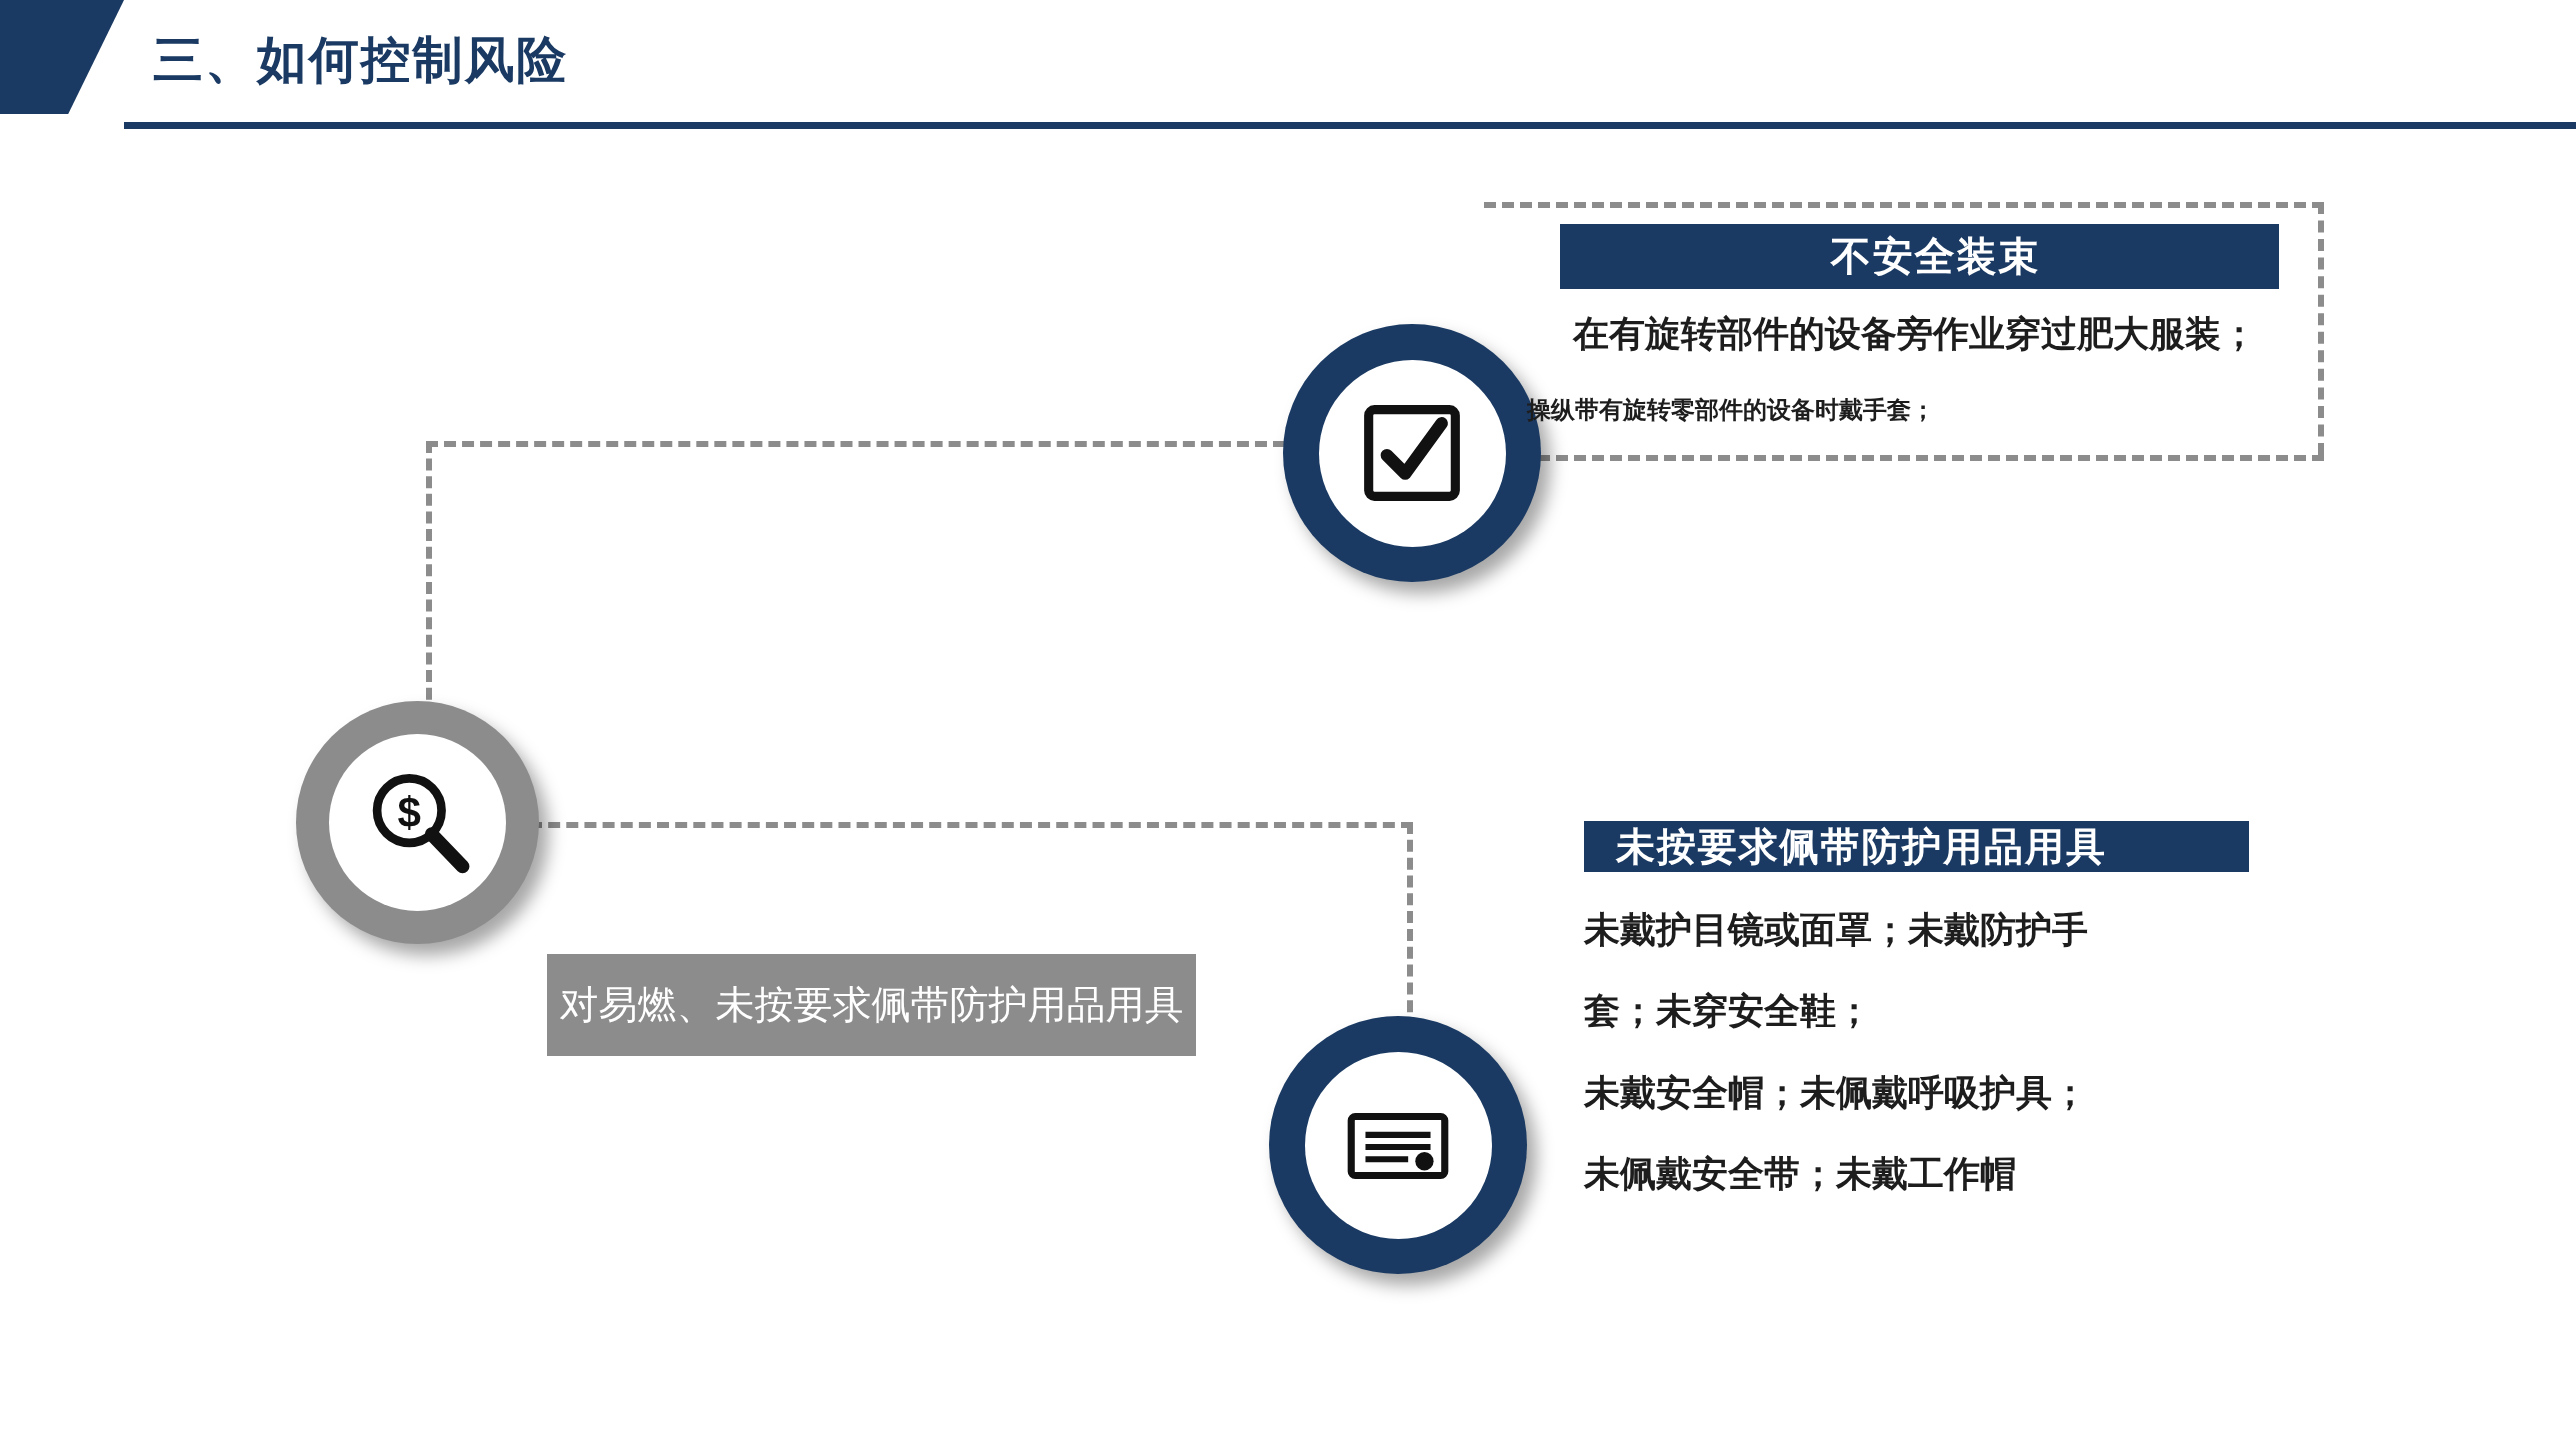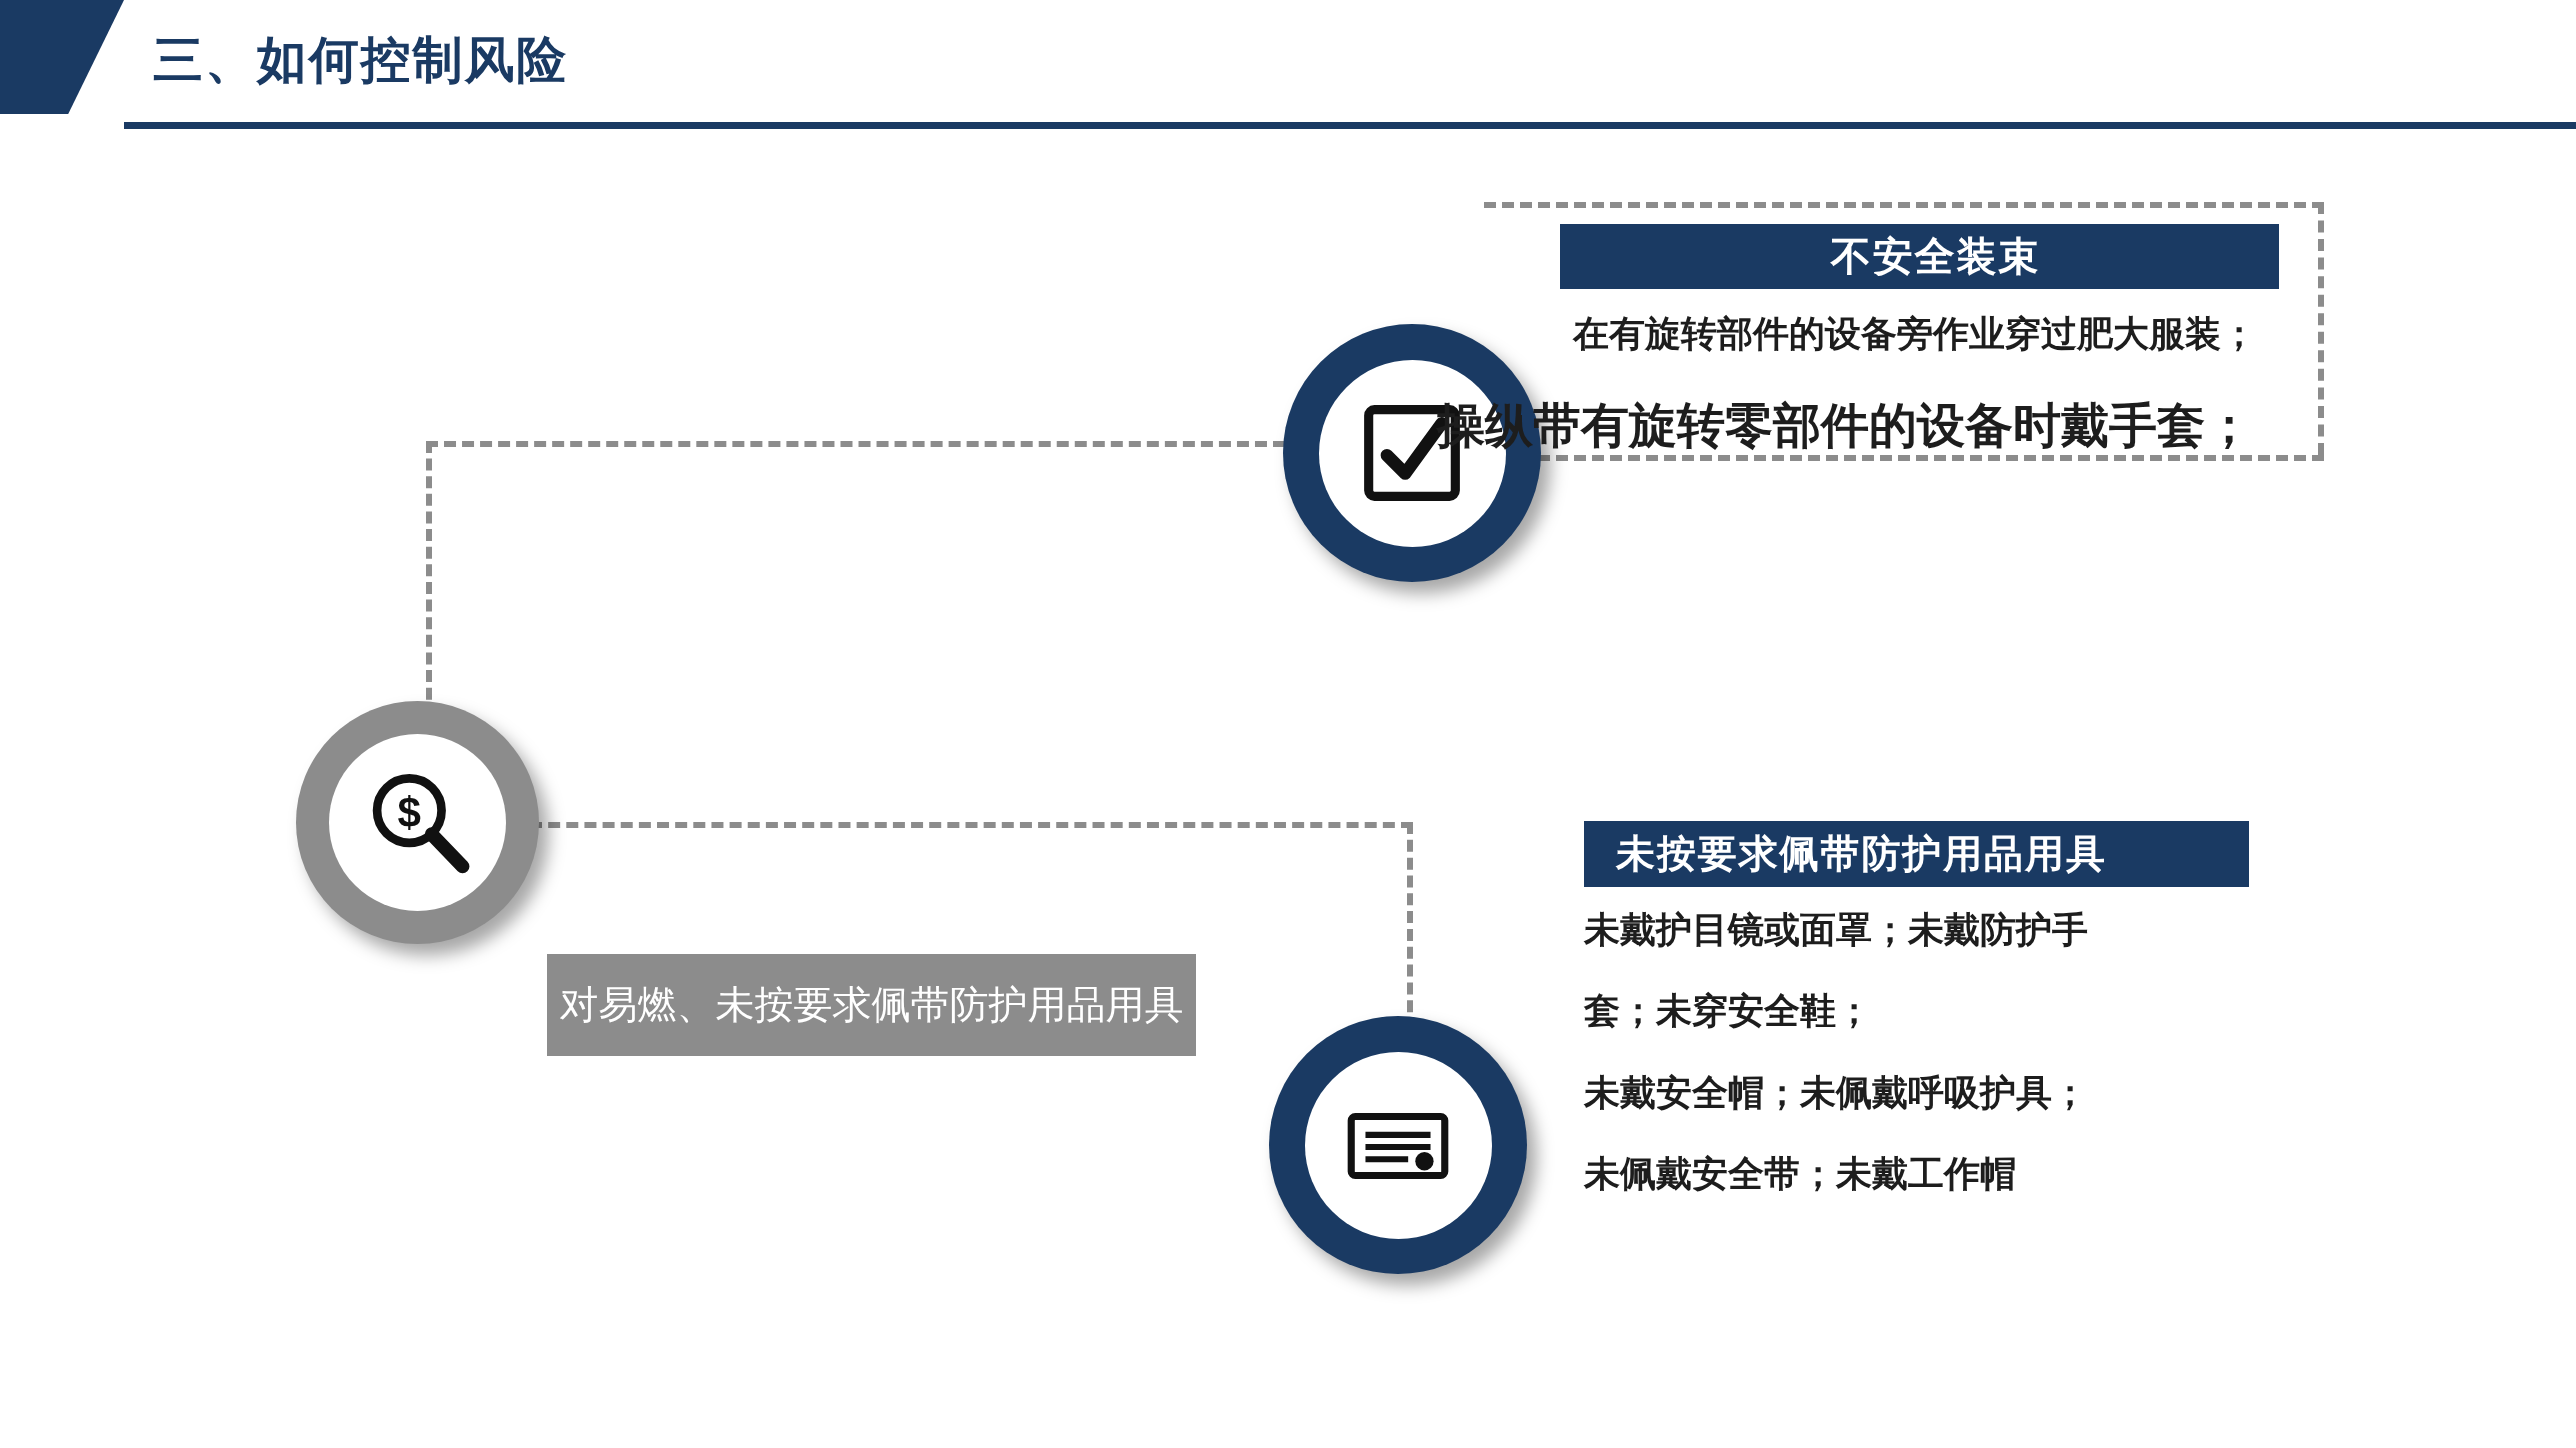--- a/index.html
+++ b/index.html
@@ -162,23 +162,23 @@
       <line x1="28" y1="62" x2="92" y2="62" stroke="#111" stroke-width="6"></line>
       <line x1="28" y1="74" x2="70" y2="74" stroke="#111" stroke-width="6"></line>
       <circle cx="86" cy="76" r="9" fill="#111"></circle>
     </svg>
   </div>
 </div>
 
 <div class="band" style="left:1560px; top:224px; width:687px; height:65px; font-size:40px;padding-left:32px;">不安全装束</div>
 
 <div class="body-line" style="left:1573px; top:310px; font-size:36px;">在有旋转部件的设备旁作业穿过肥大服装；</div>
-<div class="body-line" style="left:1437px; top:394px; font-size:48px;">操纵带有旋转零部件的设备时戴手套；</div>
+<div class="body-line" style="left:1527px; top:394px; font-size:24px;">操纵带有旋转零部件的设备时戴手套；</div>
 
 <div class="grey-box" style="left:547px; top:954px; width:649px; height:102px;">对易燃、未按要求佩带防护用品用具</div>
 
-<div class="band left-align" style="left:1584px; top:821px; width:665px; height:66px; font-size:39px;">未按要求佩带防护用品用具</div>
+<div class="band left-align" style="left:1584px; top:821px; width:665px; height:51px; font-size:39px;">未按要求佩带防护用品用具</div>
 
 <div class="body-line" style="left:1584px; top:906px; font-size:36px;">未戴护目镜或面罩；未戴防护手</div>
 <div class="body-line" style="left:1584px; top:987px; font-size:36px;">套；未穿安全鞋；</div>
 <div class="body-line" style="left:1584px; top:1069px; font-size:36px;">未戴安全帽；未佩戴呼吸护具；</div>
 <div class="body-line" style="left:1584px; top:1150px; font-size:36px;">未佩戴安全带；未戴工作帽</div>
 
 
 </body></html>

